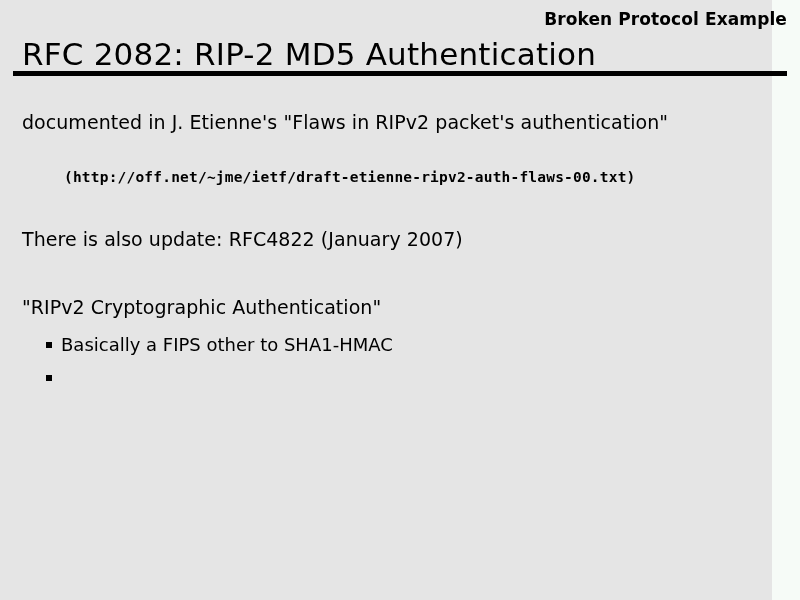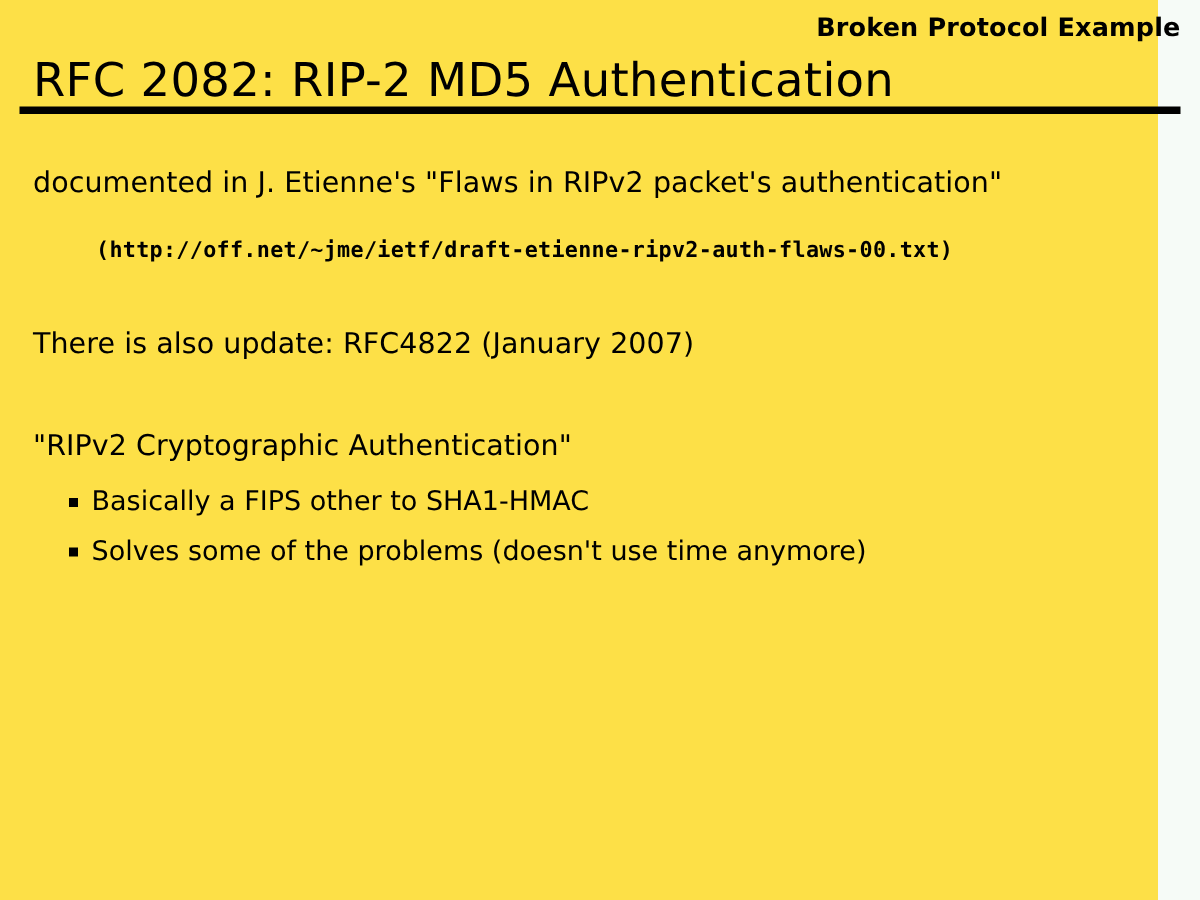--- a/index.html
+++ b/index.html
@@ -11,21 +11,21 @@
     height: 600px;
     background: #f6fbf7;
     font-family: "DejaVu Sans", sans-serif;
     color: #000000;
     overflow: hidden;
   }
   .slide {
     position: relative;
     width: 772px;
     height: 600px;
-    background: #fde047;
+    background: #e5e5e5;
     box-sizing: border-box;
   }
 
   
   .kicker {
     position: absolute;
     top: 8px;
     left: 0;
     width: 787px;
     text-align: right;
@@ -66,21 +66,21 @@
   }
 
   .para {
     font-size: 19px;
     line-height: 36px;
     letter-spacing: 0.05px;
     white-space: nowrap;
   }
 
   .url-line {
-    margin-top: 16px;
+    margin-top: 26px;
     margin-left: 42px;
     font-family: "DejaVu Sans Mono", monospace;
     font-size: 14.5px;
     font-weight: bold;
     line-height: 22px;
     letter-spacing: 0.2px;
     white-space: nowrap;
   }
 
   .update-block {
@@ -136,18 +136,17 @@
       <div class="para">"RIPv2 Cryptographic Authentication"</div>
     </div>
 
     <ul class="bullets">
       <li class="bullet">
         <span class="bullet-marker"></span>
         <span>Basically a FIPS other to SHA1-HMAC</span>
       </li>
       <li class="bullet">
         <span class="bullet-marker"></span>
-        <span>Solves some of the problems (doesn't use time anymore)</span>
       </li>
     </ul>
 
   </div>
 </div>
 
 </body></html>

